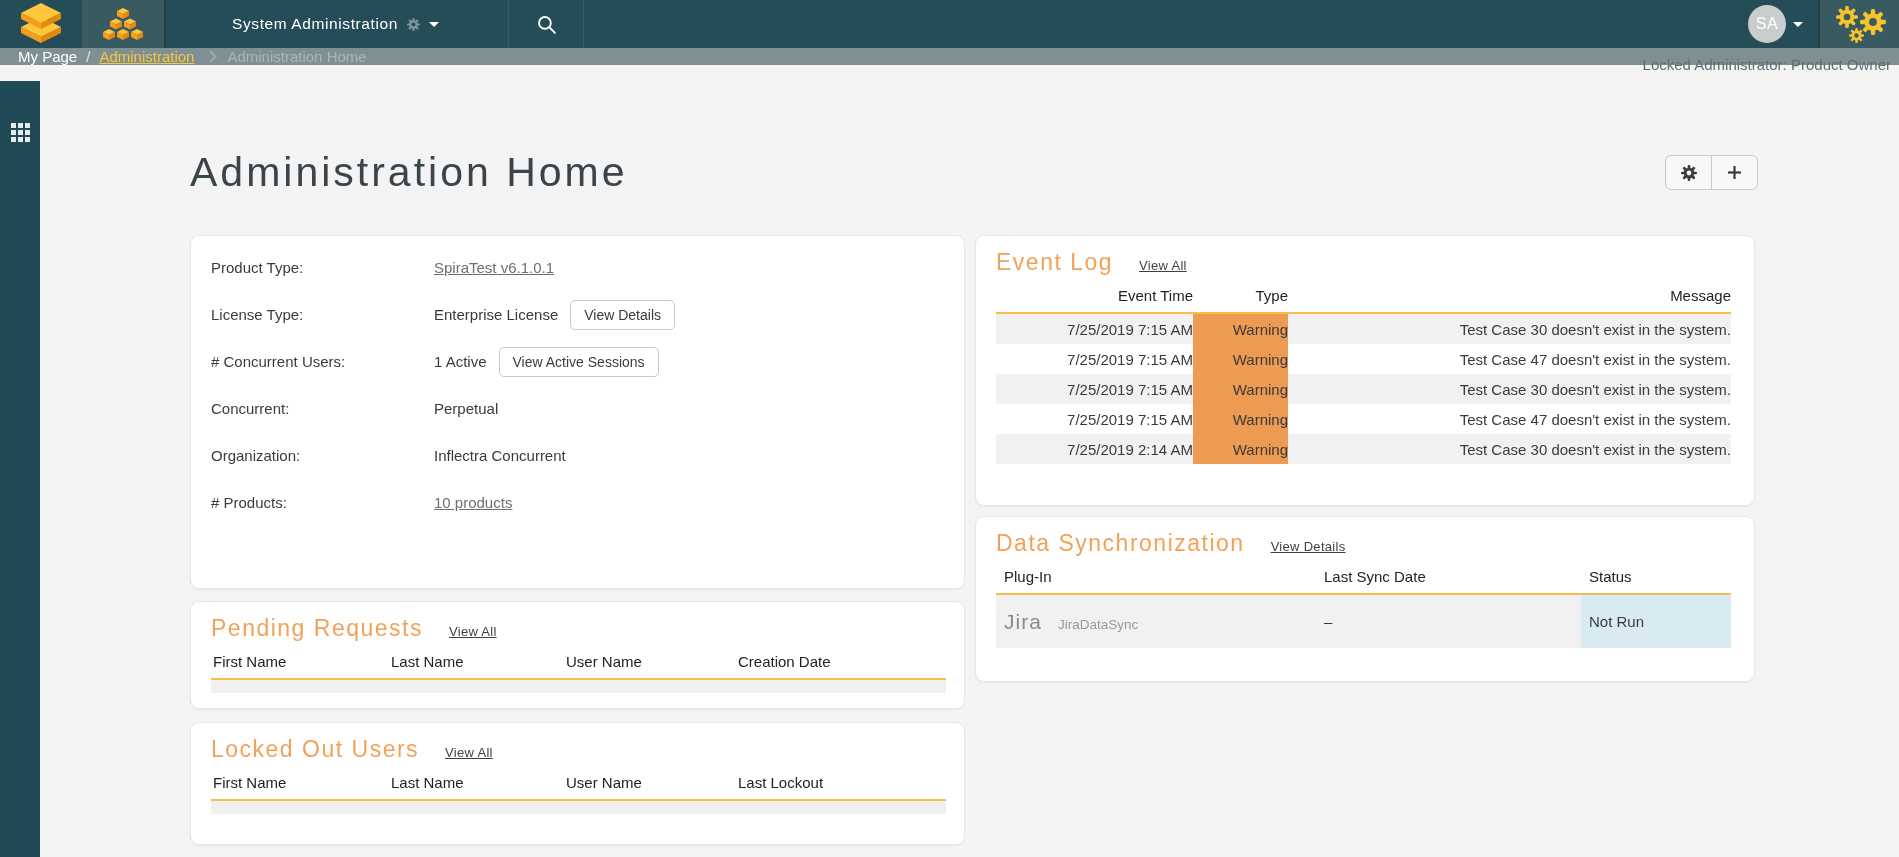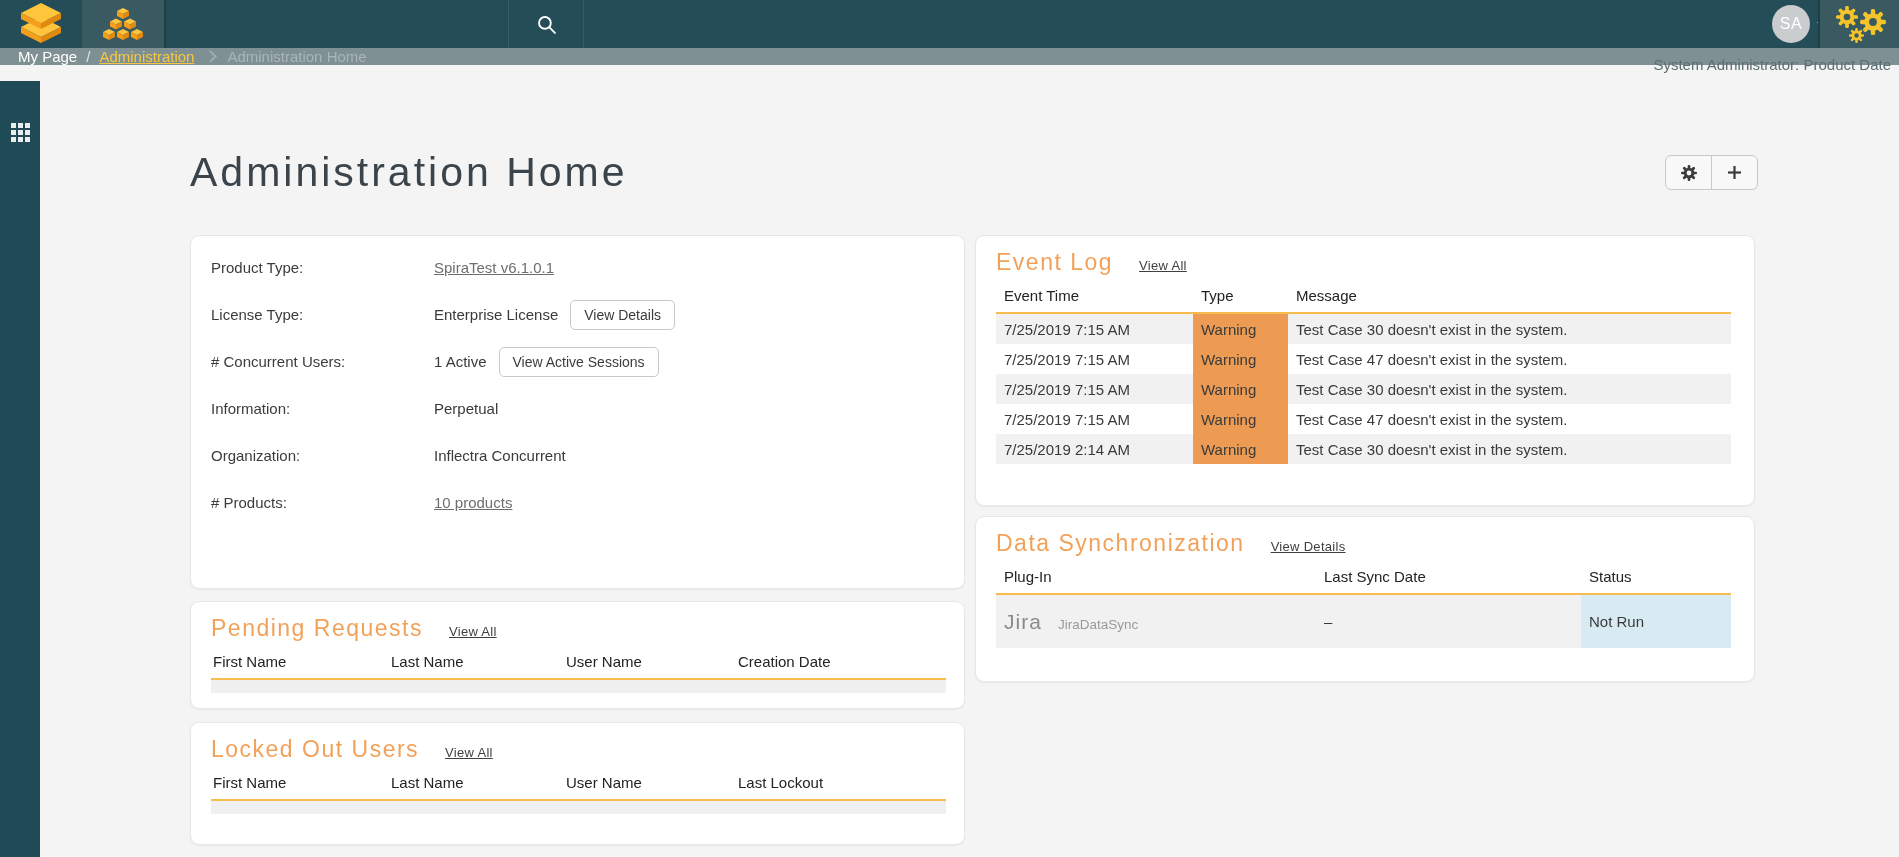--- a/index.html
+++ b/index.html
@@ -9,21 +9,21 @@
   
   .topbar{position:absolute;left:0;top:0;right:0;height:48px;background:#254D57;}
   .logo-cell{position:absolute;left:0;top:0;width:82px;height:48px;display:flex;align-items:center;justify-content:center;cursor:pointer;}
   .hive-cell{position:absolute;left:82px;top:0;width:82px;height:48px;background:#3A5A62;border-right:2px solid #1B3E47;
              display:flex;align-items:center;justify-content:center;cursor:pointer;}
   .app-menu{position:absolute;left:232px;top:0;height:48px;display:flex;align-items:center;gap:9px;cursor:pointer;}
   .app-menu-label{color:#FFFFFF;font-size:15.5px;letter-spacing:.6px;}
   .tb-divider{position:absolute;top:0;width:1px;height:48px;background:#3A5A62;}
   .search-cell{position:absolute;left:509px;top:0;width:74px;height:48px;display:flex;align-items:center;justify-content:center;cursor:pointer;}
   .avatar-group{position:absolute;left:1748px;top:0;height:48px;display:flex;align-items:center;gap:7px;cursor:pointer;}
-  .avatar{width:38px;height:38px;border-radius:50%;background:#C9CDCD;color:#FFFFFF;display:flex;align-items:center;justify-content:center;font-size:16px;letter-spacing:.5px;margin-left:24px;}
+  .avatar{width:38px;height:38px;border-radius:50%;background:#C9CDCD;color:#FFFFFF;display:flex;align-items:center;justify-content:center;font-size:16px;letter-spacing:.5px;}
   .caret{width:0;height:0;border-left:5px solid transparent;border-right:5px solid transparent;border-top:5px solid #FFFFFF;}
   .gears-cell{position:absolute;left:1818px;top:0;right:0;height:48px;background:#3A5A62;border-left:2px solid #1B3E47;cursor:pointer;}
   .gears-cell svg{position:absolute;}
 
   
   .breadcrumb{position:absolute;left:0;top:48px;right:0;height:17px;background:#7E9093;display:flex;align-items:center;
               padding-left:18px;font-size:15px;box-sizing:border-box;}
   .bc-myPage{color:#FFFFFF;cursor:pointer;}
   .bc-sep{color:#DDE3E4;margin:0 9px;}
   .bc-admin{color:#F7C73F;text-decoration:underline;cursor:pointer;}
@@ -64,21 +64,21 @@
        color:#3C3C3C;font-family:"Liberation Sans",sans-serif;cursor:pointer;}
 
   
   table.tbl{border-collapse:collapse;font-size:15px;color:#3A3A3A;margin:4px 20px 0 20px;width:735px;table-layout:fixed;}
   .tbl th{text-align:left;font-weight:400;color:#232323;padding:7px 0 8px 2px;}
   .tbl thead tr{border-bottom:2px solid #F7BC4D;}
   .tbl td{padding:0 0 0 2px;}
   .empty-strip td{height:13px;background:#F0F0F0;}
 
   
-  #eventlog-table th, #eventlog-table td{padding-left:8px;}
+  #eventlog-table th, #eventlog-table td{padding-left:8px;text-align:right;}
   #eventlog-table tbody td{height:30px;}
   #eventlog-table tbody tr:nth-child(odd){background:#F1F1F1;}
   #eventlog-table td.warn{background:#ED9A52;}
 
   
   #datasync-table tbody tr{background:#F1F1F1;}
   #datasync-table tbody td{height:53px;padding-left:8px;}
   #datasync-table th{padding-left:8px;}
   #datasync-table td.status{background:#D8EBF3;}
   .plugin-name{font-size:21px;font-weight:300;letter-spacing:1px;color:#8A8A8A;}
@@ -115,20 +115,34 @@
         </defs>
         <use href="#cube" x="15" y="0"></use>
         <use href="#cube" x="8" y="10.5"></use>
         <use href="#cube" x="22" y="10.5"></use>
         <use href="#cube" x="1" y="21"></use>
         <use href="#cube" x="15" y="21"></use>
         <use href="#cube" x="29" y="21"></use>
       </svg>
     </div>
 
+    <div class="app-menu">
+      <span class="app-menu-label">System Administration</span>
+      <svg width="13" height="13" viewBox="0 0 24 24">
+        <g fill="#7E969C">
+          <rect x="10" y="0" width="4" height="24" rx="1.5"></rect>
+          <rect x="10" y="0" width="4" height="24" rx="1.5" transform="rotate(45 12 12)"></rect>
+          <rect x="10" y="0" width="4" height="24" rx="1.5" transform="rotate(90 12 12)"></rect>
+          <rect x="10" y="0" width="4" height="24" rx="1.5" transform="rotate(135 12 12)"></rect>
+          <circle cx="12" cy="12" r="8"></circle>
+        </g>
+        <circle cx="12" cy="12" r="3.6" fill="#254D57"></circle>
+      </svg>
+      <span class="caret"></span>
+    </div>
 
     <div class="tb-divider" style="left:508px;"></div>
     <div class="search-cell">
       <svg width="21" height="21" viewBox="0 0 20 20">
         <circle cx="8.5" cy="8.5" r="5.6" fill="none" stroke="#FFFFFF" stroke-width="1.8"></circle>
         <line x1="12.8" y1="12.8" x2="18" y2="18" stroke="#FFFFFF" stroke-width="1.8" stroke-linecap="round"></line>
       </svg>
     </div>
     <div class="tb-divider" style="left:583px;"></div>
 
@@ -170,21 +184,21 @@
       </svg>
     </div>
   </div>
 
   <div class="breadcrumb">
     <span class="bc-myPage">My Page</span>
     <span class="bc-sep">/</span>
     <span class="bc-admin">Administration</span>
     <span class="chev"></span>
     <span class="bc-current">Administration Home</span>
-    <div class="bc-right">System Administrator: Product Date</div>
+    <div class="bc-right">Locked Administrator: Product Owner</div>
   </div>
 
   <div class="sidebar">
     <div class="grid-icon">
       <span></span>
         <span></span>
         <span></span>
         <span></span>
         <span></span>
         <span></span>
@@ -228,21 +242,21 @@
         <span class="info-label">License Type:</span>
         <span>Enterprise License</span>
         <button class="btn">View Details</button>
       </div>
       <div class="info-row">
         <span class="info-label"># Concurrent Users:</span>
         <span>1 Active</span>
         <button class="btn">View Active Sessions</button>
       </div>
       <div class="info-row">
-        <span class="info-label">Information:</span>
+        <span class="info-label">Concurrent:</span>
         <span>Perpetual</span>
       </div>
       <div class="info-row">
         <span class="info-label">Organization:</span>
         <span>Inflectra Concurrent</span>
       </div>
       <div class="info-row">
         <span class="info-label"># Products:</span>
         <span class="info-link">10 products</span>
       </div>

